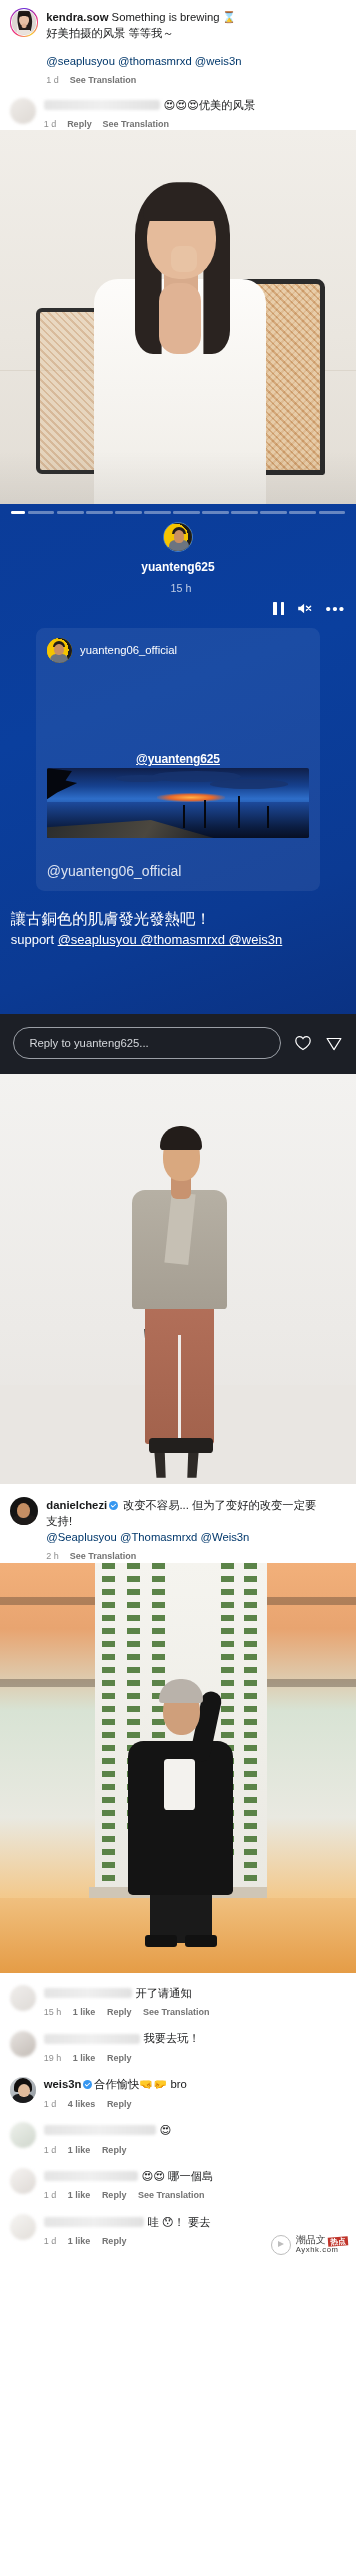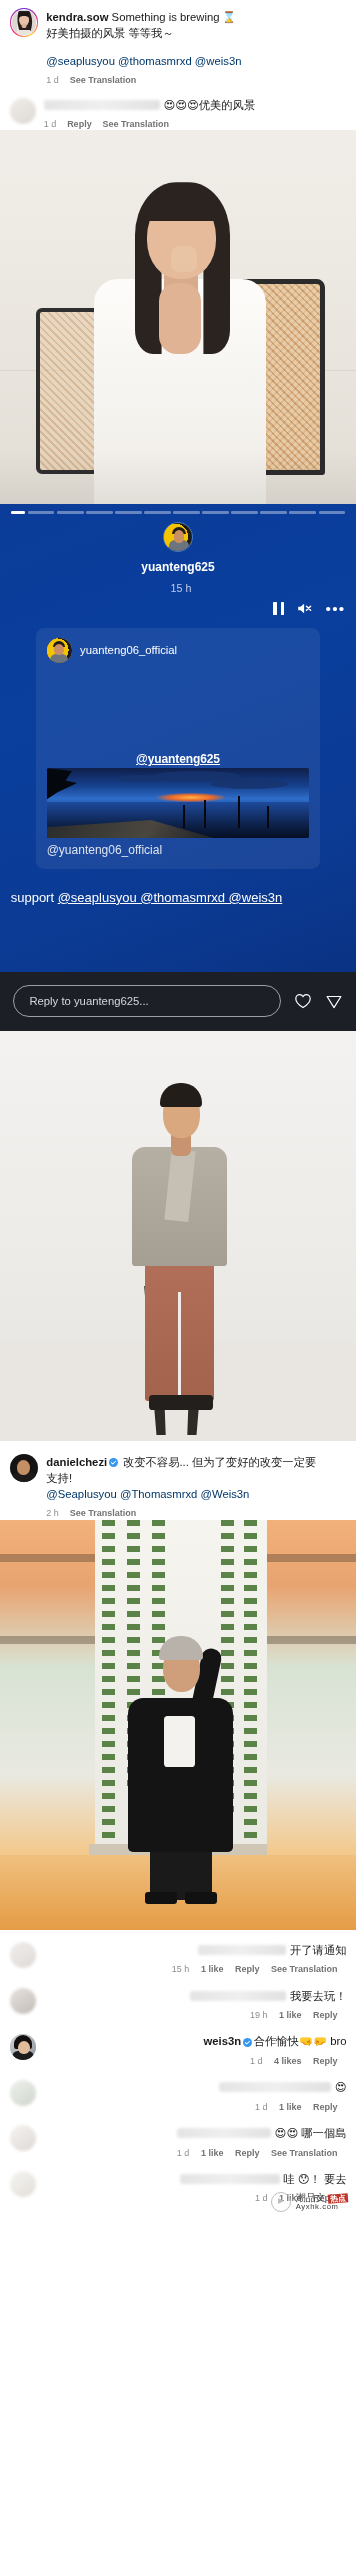--- a/index.html
+++ b/index.html
@@ -200,21 +200,21 @@
   .pp-body { position:absolute; left:128px; top:178px; width:105px; height:154px; background:#141414; border-radius: 15.4px 15.4px 4.8px 4.8px; }
   .pp-shirt { position:absolute; left:164px; top:196px; width:31px; height:51px; background:#f3f2ee; border-radius:3.6px; }
   .pp-head { position:absolute; left:163px; top:124px; width:37px; height:48px; background:#cf9f7b; border-radius:50% 50% 46% 46%; }
   .pp-hair { position:absolute; left:159px; top:116px; width:44px; height:24px; background:#b9b2aa; border-radius:22.6px 22.6px 3.6px 3.6px; }
   .pp-arm { position:absolute; left:196px; top:128px; width:20px; height:71px; background:#141414; border-radius:9.5px; transform: rotate(12deg); }
   .pp-legs { position:absolute; left:150px; top:321px; width:62px; height:59px; background:#1a1a1a; }
   .pp-shoe { position:absolute; top:372px; width:32px; height:12px; background:#111; border-radius:3px; }
 
   
   .comments { padding-bottom: 13px; }
-  .c-row { display:flex; gap:8.3px; padding: 12px 9.5px 0 9.5px; text-align: right; }
+  .c-row { display:flex; gap:8.3px; padding: 12px 9.5px 0 9.5px; }
   .c-ava { flex:0 0 auto; width:26px; height:26px; border-radius:50%; overflow:hidden; position:relative; }
   .c-ava.blurred { filter: blur(1.8px); }
   .c-body { flex:1 1 auto; font-size: 11.3px; line-height: 1.4; padding-top:0.6px; }
   .c-meta { margin-top: 4.8px; font-size: 9px; color:#8e8e8e; }
   .c-meta span { margin-right: 9px; }
   .c-meta .m-b { color:#737373; font-weight:bold; }
 
   .weis-ava { background:#d9d4cf; }
   .wa-bg { position:absolute; inset:0; background: linear-gradient(140deg,#cfd4d8,#8d949b); }
   .wa-hair { position:absolute; left:4.8px; top:1.2px; width:18px; height:14.3px; background:#120f0e; border-radius:9.5px 9.5px 2.4px 2.4px; }
@@ -351,24 +351,25 @@
         <div class="scp-cloud" style="left:62%;top:16%;width:30%;height:14%"></div>
         <div class="scp-cloud" style="left:26%;top:10%;width:20%;height:10%"></div>
         <div class="scp-water"></div>
         <div class="scp-beach"></div>
         <div class="scp-tree"></div>
         <div class="scp-post" style="left:52%;height:34%"></div>
         <div class="scp-post" style="left:60%;height:40%"></div>
         <div class="scp-post" style="left:73%;height:46%"></div>
         <div class="scp-post" style="left:84%;height:32%"></div>
       </div>
-      <div style="margin-top:5px;color:rgba(255,255,255,.85);font-size:12px">@yuanteng06_official</div>
+      <div style="margin-top:25px;color:rgba(255,255,255,.85);font-size:14px">@yuanteng06_official</div>
     </div>
 
     <div class="story-caption">
+      <div class="l1">讓古銅色的肌膚發光發熱吧！</div>
       <div class="l2">
         <span>support </span><u>@seaplusyou @thomasmrxd @weis3n</u>
       </div>
     </div>
 
     <div class="story-bottom">
       <div class="reply-box">Reply to yuanteng625...</div>
       <span class="ic-heart">
         <svg viewBox="0 0 30 30" width="18" height="18">
           <path d="M15 26S3 18.5 3 11.2C3 7.2 6.1 4.4 9.6 4.4c2.3 0 4.3 1.3 5.4 3.2 1.1-1.9 3.1-3.2 5.4-3.2 3.5 0 6.6 2.8 6.6 6.8C27 18.5 15 26 15 26z" fill="none" stroke="#fff" stroke-width="2"></path>

